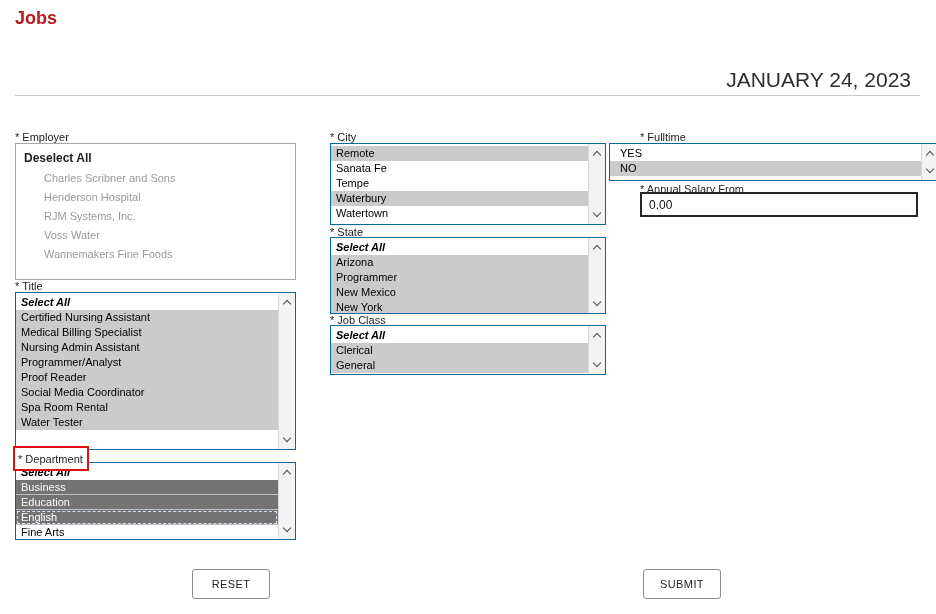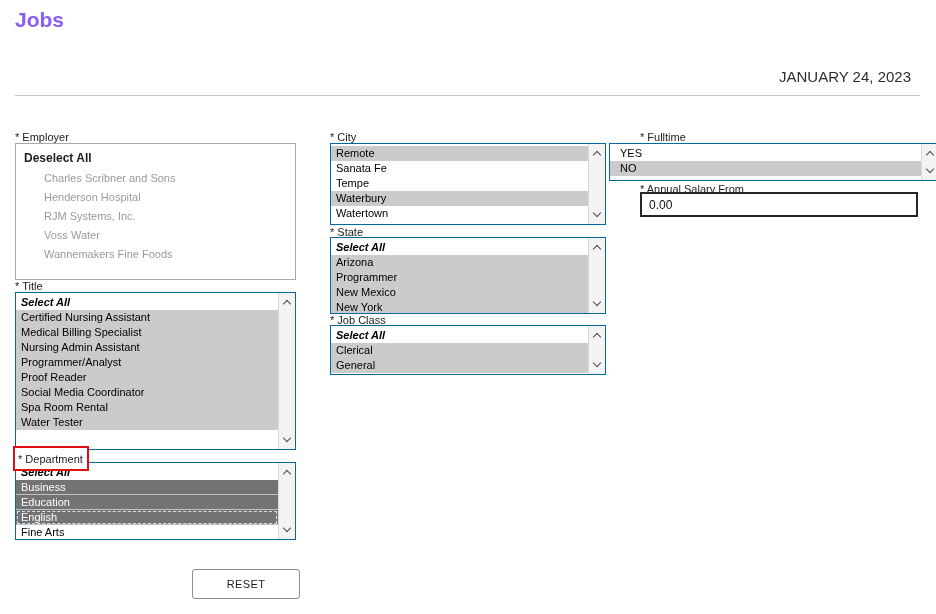--- a/index.html
+++ b/index.html
@@ -1,21 +1,21 @@
 <!DOCTYPE html>
 <html><head>
 <meta charset="utf-8">
 <style>
   * { margin:0; padding:0; box-sizing:border-box; }
   html,body { background:#fff; }
   body { font-family:"Liberation Sans", sans-serif; }
   .screen { position:relative; width:936px; height:614px; background:#fff; overflow:hidden; }
 
-  .page-title { position:absolute; left:15px; top:8px; font-size:21px; font-weight:700; color:#8b5cf6; }
-  .date { position:absolute; right:25px; top:68px; font-size:15px; color:#2e2e2e; }
+  .page-title { position:absolute; left:15px; top:8px; font-size:18px; font-weight:700; color:#b91c1c; }
+  .date { position:absolute; right:25px; top:68px; font-size:21px; color:#2e2e2e; }
   .divider { position:absolute; left:15px; top:95px; width:905px; border-top:1px solid #c9c9c9; }
 
   .flabel { position:absolute; font-size:11px; color:#222; white-space:nowrap; }
 
   
   .emp-box { position:absolute; left:15px; top:143px; width:281px; height:137px; border:1px solid #a8a8a8; background:#fff; }
   .deselect { margin:7px 0 4px 8px; font-weight:700; font-size:12px; color:#1e1e1e; cursor:pointer; }
   .emp-opt { margin-left:28px; height:19px; line-height:19px; font-size:11px; color:#9a9a9a; cursor:pointer; white-space:nowrap; }
 
   
@@ -32,21 +32,21 @@
   .chev { width:6px; height:6px; border-right:1.4px solid #4d4d4d; border-bottom:1.4px solid #4d4d4d; }
   .chev.up { transform:rotate(-135deg); margin-top:3px; }
   .chev.down { transform:rotate(45deg); margin-bottom:3px; }
 
   
   .red-box { position:absolute; left:13px; top:446px; border:2px solid #e01010; padding:1px 4px 2px 3px; background:#fff; z-index:2; }
   .red-box .inner-label { font-size:11px; color:#222; }
 
   .salary-input { position:absolute; left:640px; top:192px; width:278px; height:25px; border:2px solid #262626; background:#fff; font-family:"Liberation Sans", sans-serif; font-size:12px; color:#111; padding-left:7px; }
 
-  .btn { position:absolute; width:108px; height:30px; background:#fff; border:1px solid #8d8d8d; border-radius:3px; font-family:"Liberation Sans", sans-serif; font-size:11px; color:#222; letter-spacing:.4px; cursor:pointer; }
+  .btn { position:absolute; width:78px; height:30px; background:#fff; border:1px solid #8d8d8d; border-radius:3px; font-family:"Liberation Sans", sans-serif; font-size:11px; color:#222; letter-spacing:.4px; cursor:pointer; }
   .btn.reset { left:192px; top:569px; }
   .btn.submit { left:643px; top:569px; }
 </style>
 </head>
 <body>
 
 <div class="screen">
 
   <div class="page-title">Jobs</div>
   <div class="date">JANUARY 24, 2023</div>
@@ -174,14 +174,15 @@
       <div class="sbtn">
           <span class="chev down"></span>
         </div>
     </div>
   </div>
 
   <div class="flabel" style="left:640px; top:183px;">* Annual Salary From</div>
   <input class="salary-input" type="text" value="0.00" style="">
 
   <button class="btn reset">RESET</button>
+  <button class="btn submit">SUBMIT</button>
 
 </div>
 
 </body></html>

